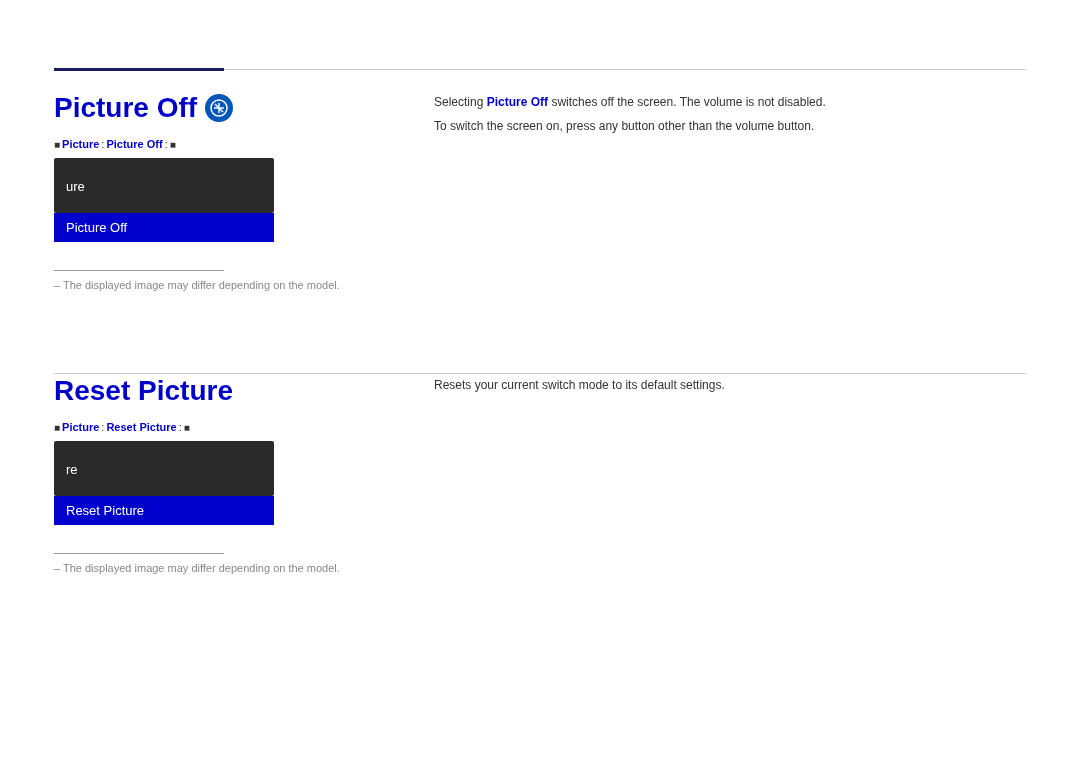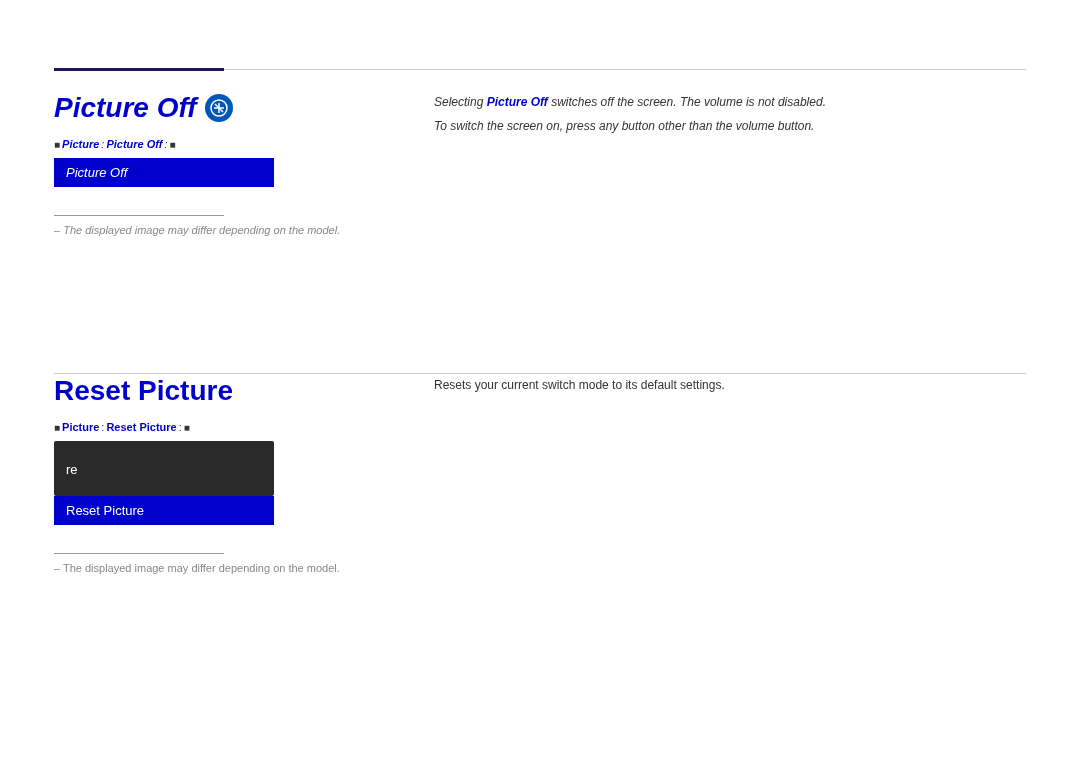--- a/index.html
+++ b/index.html
@@ -23,21 +23,20 @@
       position: relative;
       padding: 0 54px;
     }
 
     
     .section-1 {
       position: absolute;
       top: 88px;
       left: 54px;
       right: 44px;
-      font-style: italic;
     }
 
     
     .section-2 {
       position: absolute;
       top: 371px;
       left: 54px;
       right: 54px;
     }
 
@@ -84,20 +83,23 @@
 
         <div style="font-size:11px; color:#333; margin-bottom:8px; display:flex; align-items:center; gap:2px;">
           <span style="font-size:10px;">■</span>
           <span style="color:#0000cc; font-weight:bold; font-size:11px;"> Picture </span>
           <span>:</span>
           <span style="color:#0000cc; font-weight:bold; font-size:11px;">Picture Off</span>
           <span> :</span>
           <span style="font-size:10px;">■</span>
         </div>
 
+        <div style="width:220px; height:55px; background:#2a2a2a; border-radius:2px; position:relative; overflow:hidden;">
+          <span style="position:absolute; left:12px; top:50%; transform:translateY(-50%); color:white; font-size:13px;">ure</span>
+        </div>
 
         <div style="width:220px; background:#0000cc; color:white; font-size:13px; padding:7px 12px;">Picture Off</div>
       </div>
 
       <div class="right-col">
         <p style="font-size:12px; color:#333; line-height:1.7; margin-bottom:4px;">
           Selecting <span style="color:#0000cc; font-weight:bold;">Picture Off</span> switches off the screen. The volume is not disabled.
         </p>
         <p style="font-size:12px; color:#333; line-height:1.7;">To switch the screen on, press any button other than the volume button.</p>
       </div>

